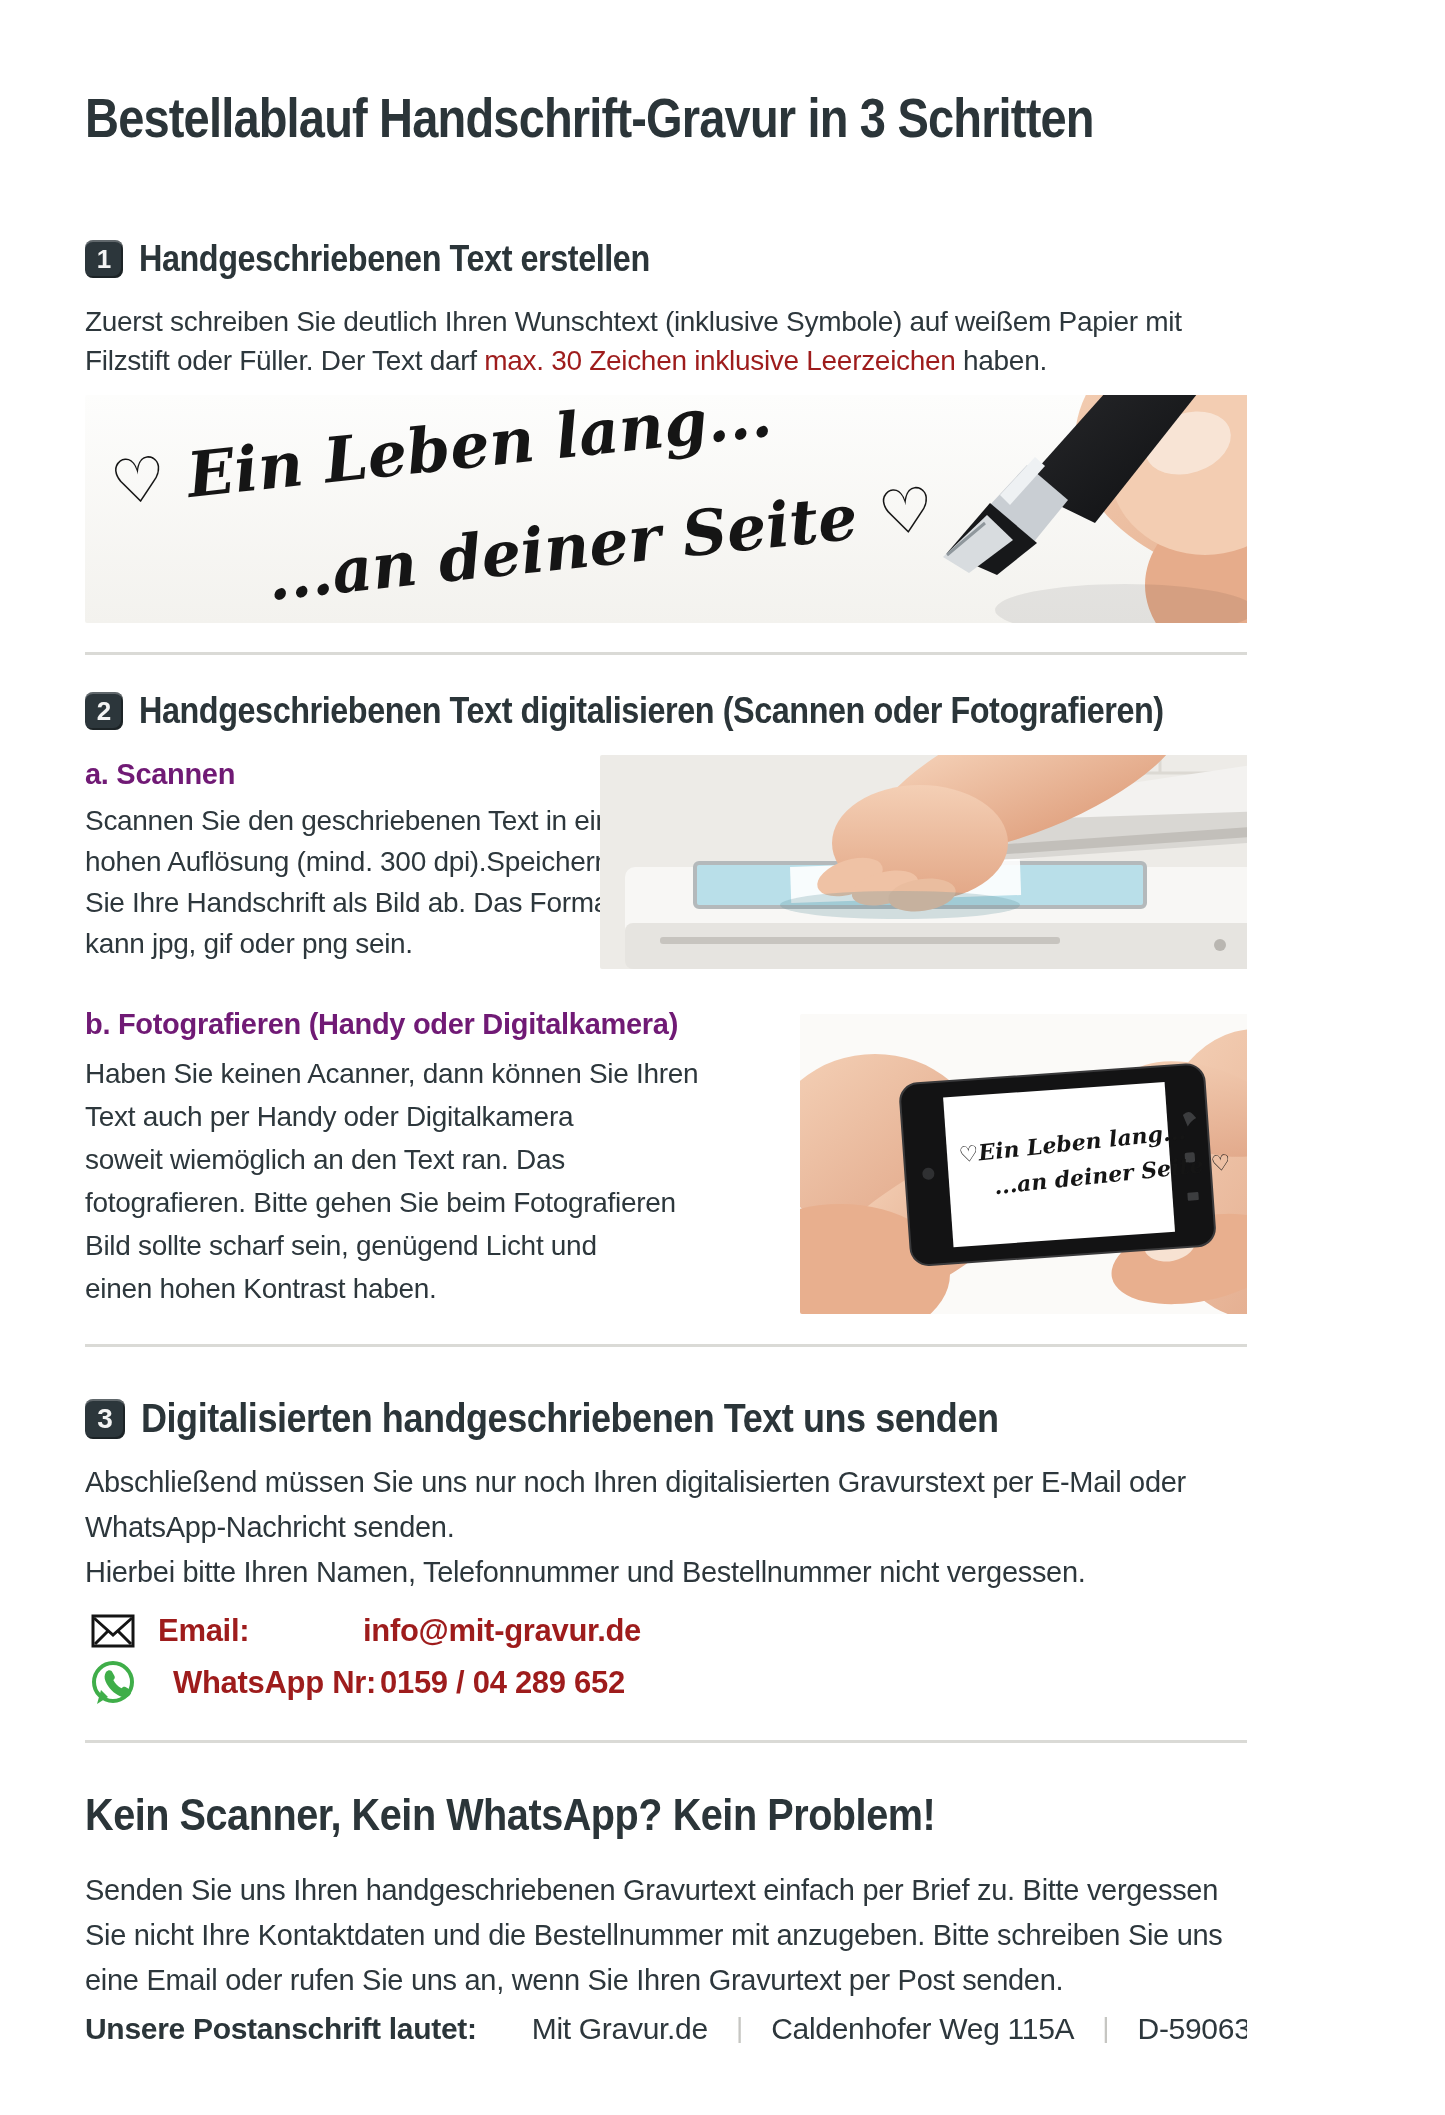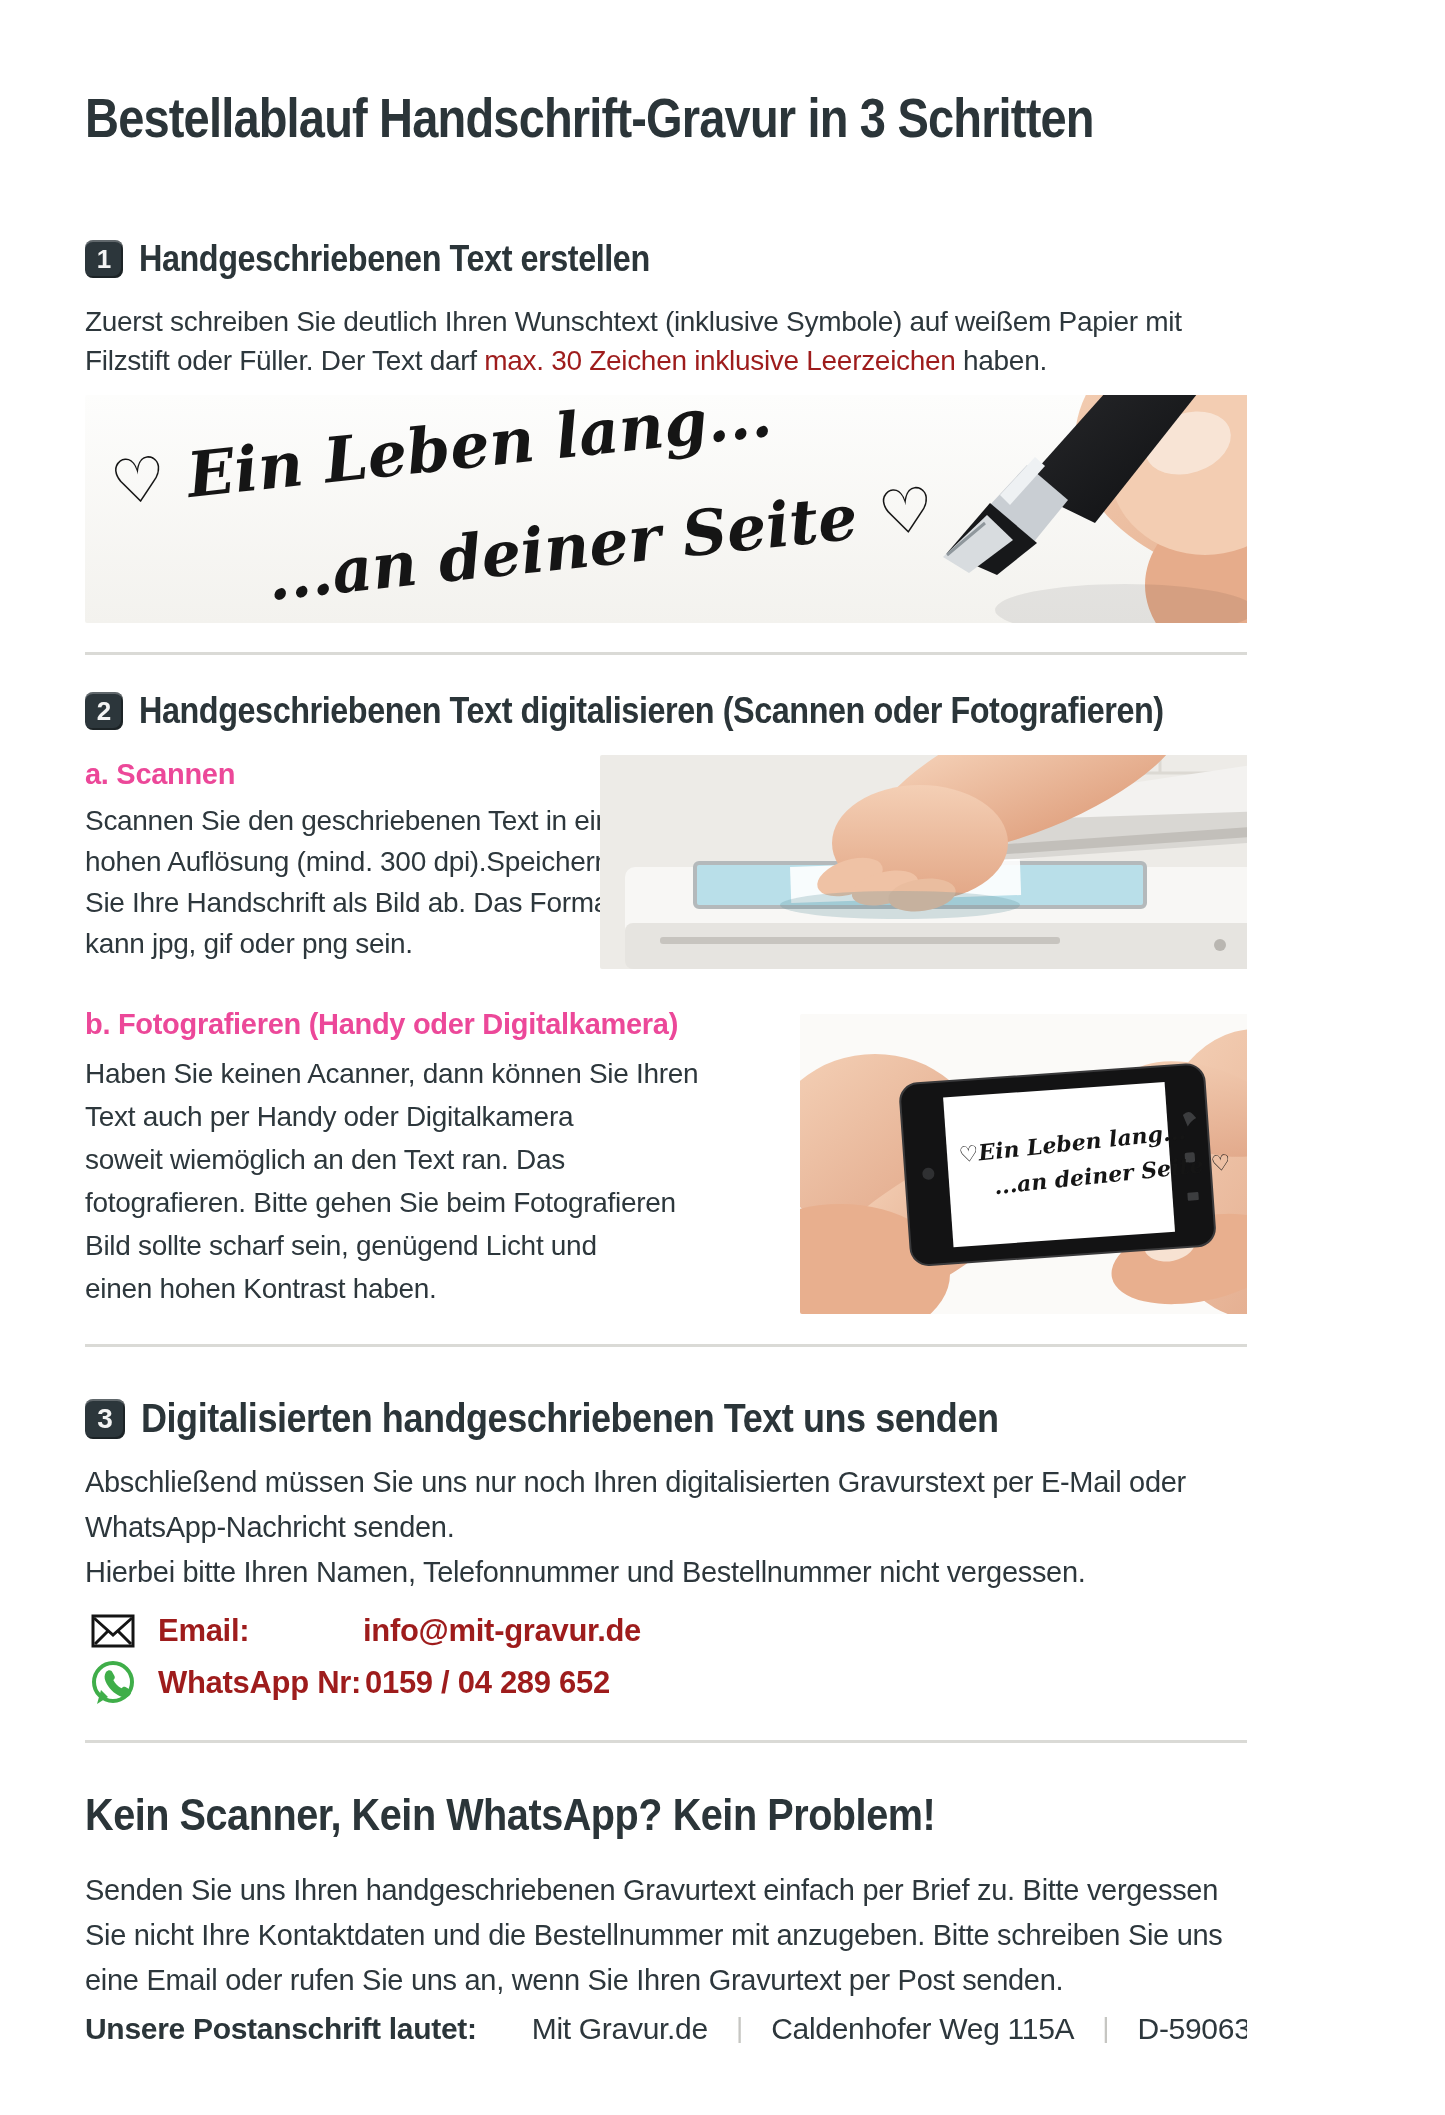--- a/index.html
+++ b/index.html
@@ -20,21 +20,21 @@
     flex:0 0 auto;
   }
   .badge.big{width:40px;height:40px;font-size:28px;}
   .step-title{font-size:36px;font-weight:700;letter-spacing:-0.5px;color:#2b3539;}
   .step-title .cx{transform:scaleX(0.9);}
   .step-title.big{font-size:40px;}
   .footer-title{font-size:44px;font-weight:700;letter-spacing:-0.5px;color:#2b3539;}
   .footer-title .cx{transform:scaleX(0.9);}
   
   .body-line{font-size:28px;letter-spacing:-0.3px;line-height:39px;white-space:nowrap;color:#2d373c;}
-  .sub-head{font-size:29px;font-weight:700;letter-spacing:-0.3px;color:#ec4899;white-space:nowrap;}
+  .sub-head{font-size:29px;font-weight:700;letter-spacing:-0.3px;color:#701a75;white-space:nowrap;}
   .red{color:#9e1c1c;}
   .divider{height:3px;background:#dadad6;}
   .photo{border-radius:2px;overflow:hidden;}
   
   .contact-row{position:absolute;display:flex;align-items:center;}
   .contact-label{font-size:31px;font-weight:700;color:#9e1c1c;letter-spacing:-0.3px;white-space:nowrap;}
   .contact-value{font-size:31px;font-weight:700;color:#9e1c1c;letter-spacing:-0.3px;white-space:nowrap;}
   
   .address{display:flex;align-items:flex-start;white-space:nowrap;}
   .address .lbl{font-size:30px;font-weight:700;letter-spacing:-0.3px;color:#2b3539;}
@@ -236,21 +236,21 @@
     </svg>
     <span class="contact-label" style="margin-left:22px;width:205px;">Email:</span>
     <span class="contact-value">info@mit-gravur.de</span>
   </div>
   <div class="contact-row" style="left:88px;top:1658px;height:50px;">
     <svg width="50" height="50" viewBox="0 0 50 50">
       <circle cx="25" cy="24" r="19" fill="#ffffff" stroke="#3fae49" stroke-width="4"></circle>
       <polygon points="9,46 13,32 20,39" fill="#3fae49"></polygon>
       <path d="M18 14 c2.5-2.5 5.5-2 6.5 0.5 l2 3.5 c0.8 1.6 0 3-1.2 4 c1.8 3.6 4.6 6.4 8.2 8.2 c1-1.2 2.4-2 4-1.2 l3.5 2 c2.5 1 3 4 0.5 6.5 c-2.2 2.2-5.5 2.4-8.8 1 c-6.8-2.8-12.4-8.4-15.2-15.2 c-1.4-3.3-1.2-6.6 0.5-9.3 z" fill="#3fae49"></path>
     </svg>
-    <span class="contact-label" style="margin-left:20px;width:207px;">WhatsApp Nr:</span>
+    <span class="contact-label" style="margin-left:35px;width:207px;">WhatsApp Nr:</span>
     <span class="contact-value">0159 / 04 289 652</span>
   </div>
 
   <div class="abs divider" style="left:85px;top:1740px;width:1180px;"></div>
 
   <div class="abs footer-title" style="left:85px;top:1790px;">
     <span class="cx">Kein Scanner, Kein WhatsApp? Kein Problem!</span>
   </div>
   <div class="abs" style="left:85px;top:1868px;">
     <div class="body-line" style="line-height:45px;font-size:29px;">Senden Sie uns Ihren handgeschriebenen Gravurtext einfach per Brief zu. Bitte vergessen</div>

